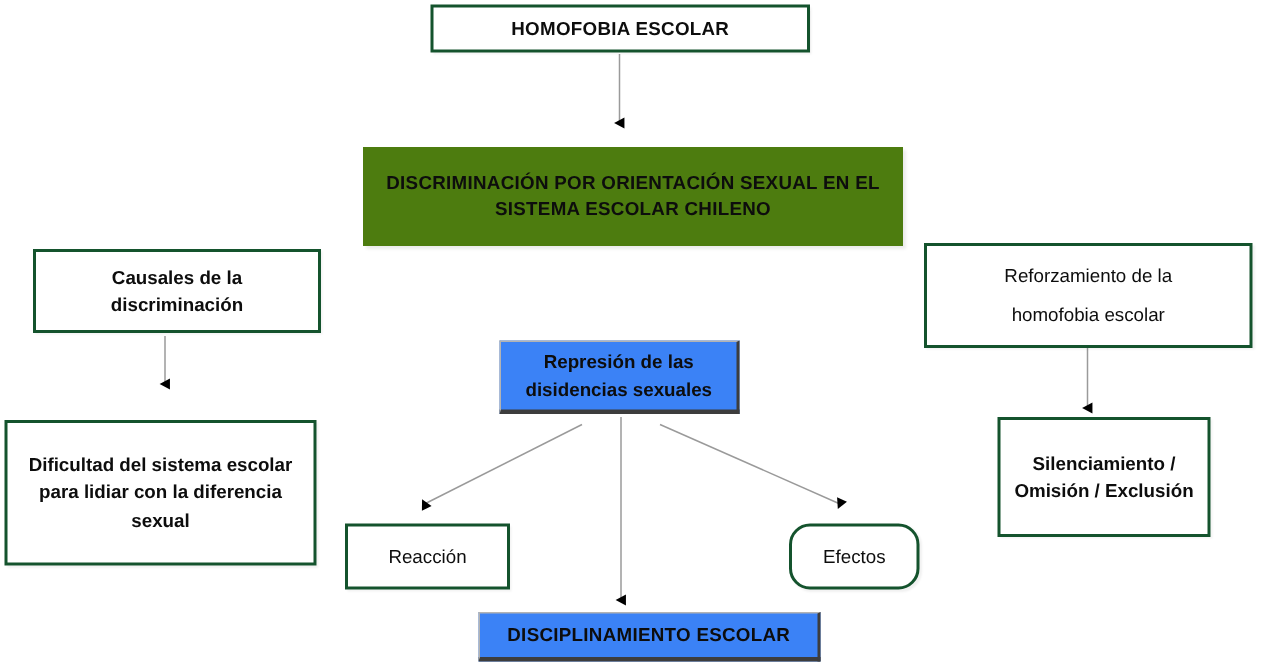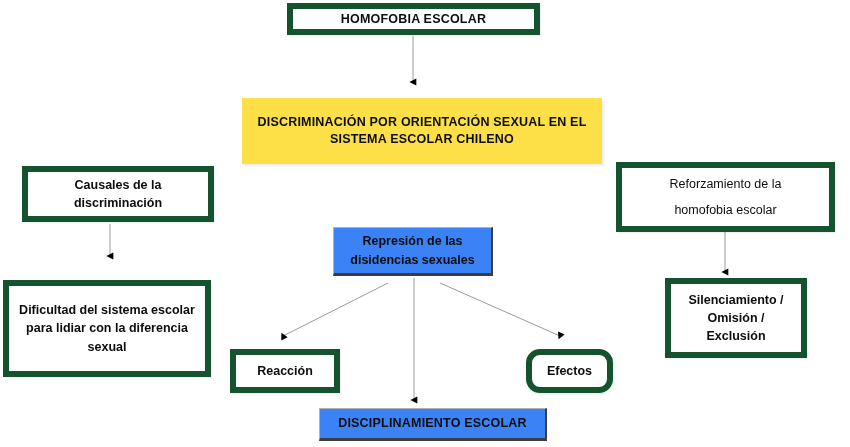--- a/index.html
+++ b/index.html
@@ -33,28 +33,28 @@
   }
   .node .label {
     display: block;
     width: 100%;
     white-space: pre-line;
     padding: 0 6px;
     box-sizing: border-box;
   }
   
   .box-light {
-    border: 6px solid #14532d;
+    border: 2px solid #14532d;
     box-shadow: 1.5px 1.5px 1.5px rgba(0,0,0,0.06);
     justify-content: center;
   }
   
   .box-filled {
     border: none;
-    background: #fde047;
+    background: #4d7c0f;
     box-shadow: 2px 2px 2px rgba(0,0,0,0.08);
   }
   
   .box-strong {
     border: 1px solid #b3b3b3;
     border-right: 2px solid #3d3d3d;
     border-bottom: 3px solid #3d3d3d;
     background: #3b82f6;
     box-shadow: 0 0 0 0 transparent;
   }
@@ -63,21 +63,21 @@
     font-size: 12.5px;
     letter-spacing: 0.2px;
     line-height: 1.35;
   }
   .t-bold {
     font-weight: 700;
     font-size: 12.5px;
     line-height: 1.45;
   }
   .t-reg {
-    font-weight: 700;
+    font-weight: 400;
     font-size: 12.5px;
     line-height: 1.45;
   }
   .t-wide {
     font-weight: 400;
     font-size: 12.5px;
     line-height: 2.1;
   }
 </style>
 </head>

